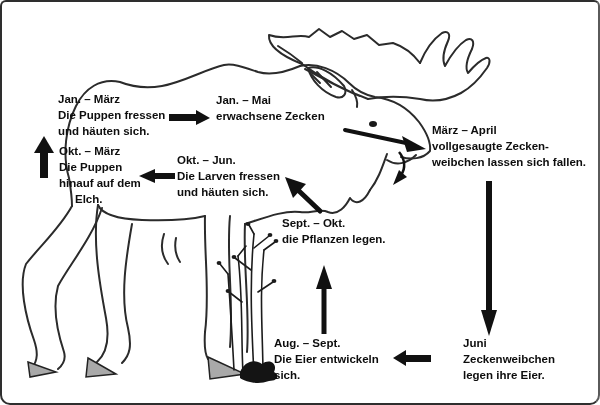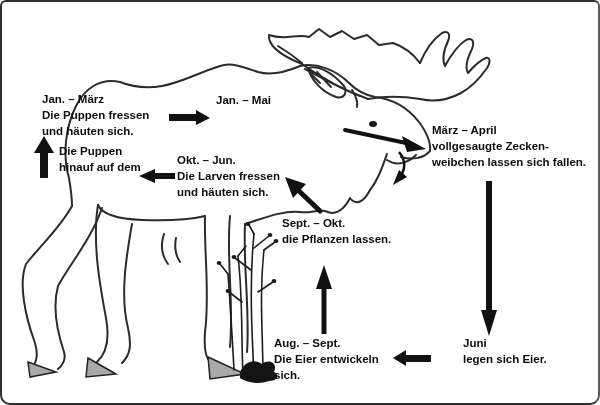--- a/index.html
+++ b/index.html
@@ -124,56 +124,60 @@
         <rect x="403" y="353" width="26" height="7"></rect>
         <polygon points="391,356 404,348 404,364"></polygon>
       </g>
       <g>
         <path d="M 397,150 C 403,157 404,166 399,173" stroke="#111" stroke-width="2.5" fill="none"></path>
         <polygon points="391,183 397,168 405,175"></polygon>
       </g>
     </g>
   </svg>
 
-  <div class="lbl" style="left:40px;top:89px">
+  <div class="lbl" style="left:56px;top:89px">
     <span>Jan. – März</span>
     <span>Die Puppen fressen</span>
     <span>und häuten sich.</span>
   </div>
 
   <div class="lbl" style="left:57px;top:141px">
+    <span>Okt. – März</span>
     <span>Die Puppen</span>
     <span>hinauf auf dem</span>
+    <span class="indent">Elch.</span>
   </div>
 
   <div class="lbl" style="left:214px;top:90px">
     <span>Jan. – Mai</span>
+    <span>erwachsene Zecken</span>
   </div>
 
   <div class="lbl" style="left:175px;top:150px">
     <span>Okt. – Jun.</span>
     <span>Die Larven fressen</span>
     <span>und häuten sich.</span>
   </div>
 
   <div class="lbl" style="left:430px;top:120px">
     <span>März – April</span>
     <span>vollgesaugte Zecken-</span>
     <span>weibchen lassen sich fallen.</span>
   </div>
 
   <div class="lbl" style="left:280px;top:213px">
     <span>Sept. – Okt.</span>
-    <span>die Pflanzen lassen.</span>
+    <span>die Pflanzen legen.</span>
   </div>
 
   <div class="lbl" style="left:272px;top:333px">
     <span>Aug. – Sept.</span>
     <span>Die Eier entwickeln</span>
     <span>sich.</span>
   </div>
 
   <div class="lbl" style="left:461px;top:333px">
     <span>Juni</span>
-    <span>legen sich Eier.</span>
+    <span>Zeckenweibchen</span>
+    <span>legen ihre Eier.</span>
   </div>
 
 </div>
 
 </body></html>

